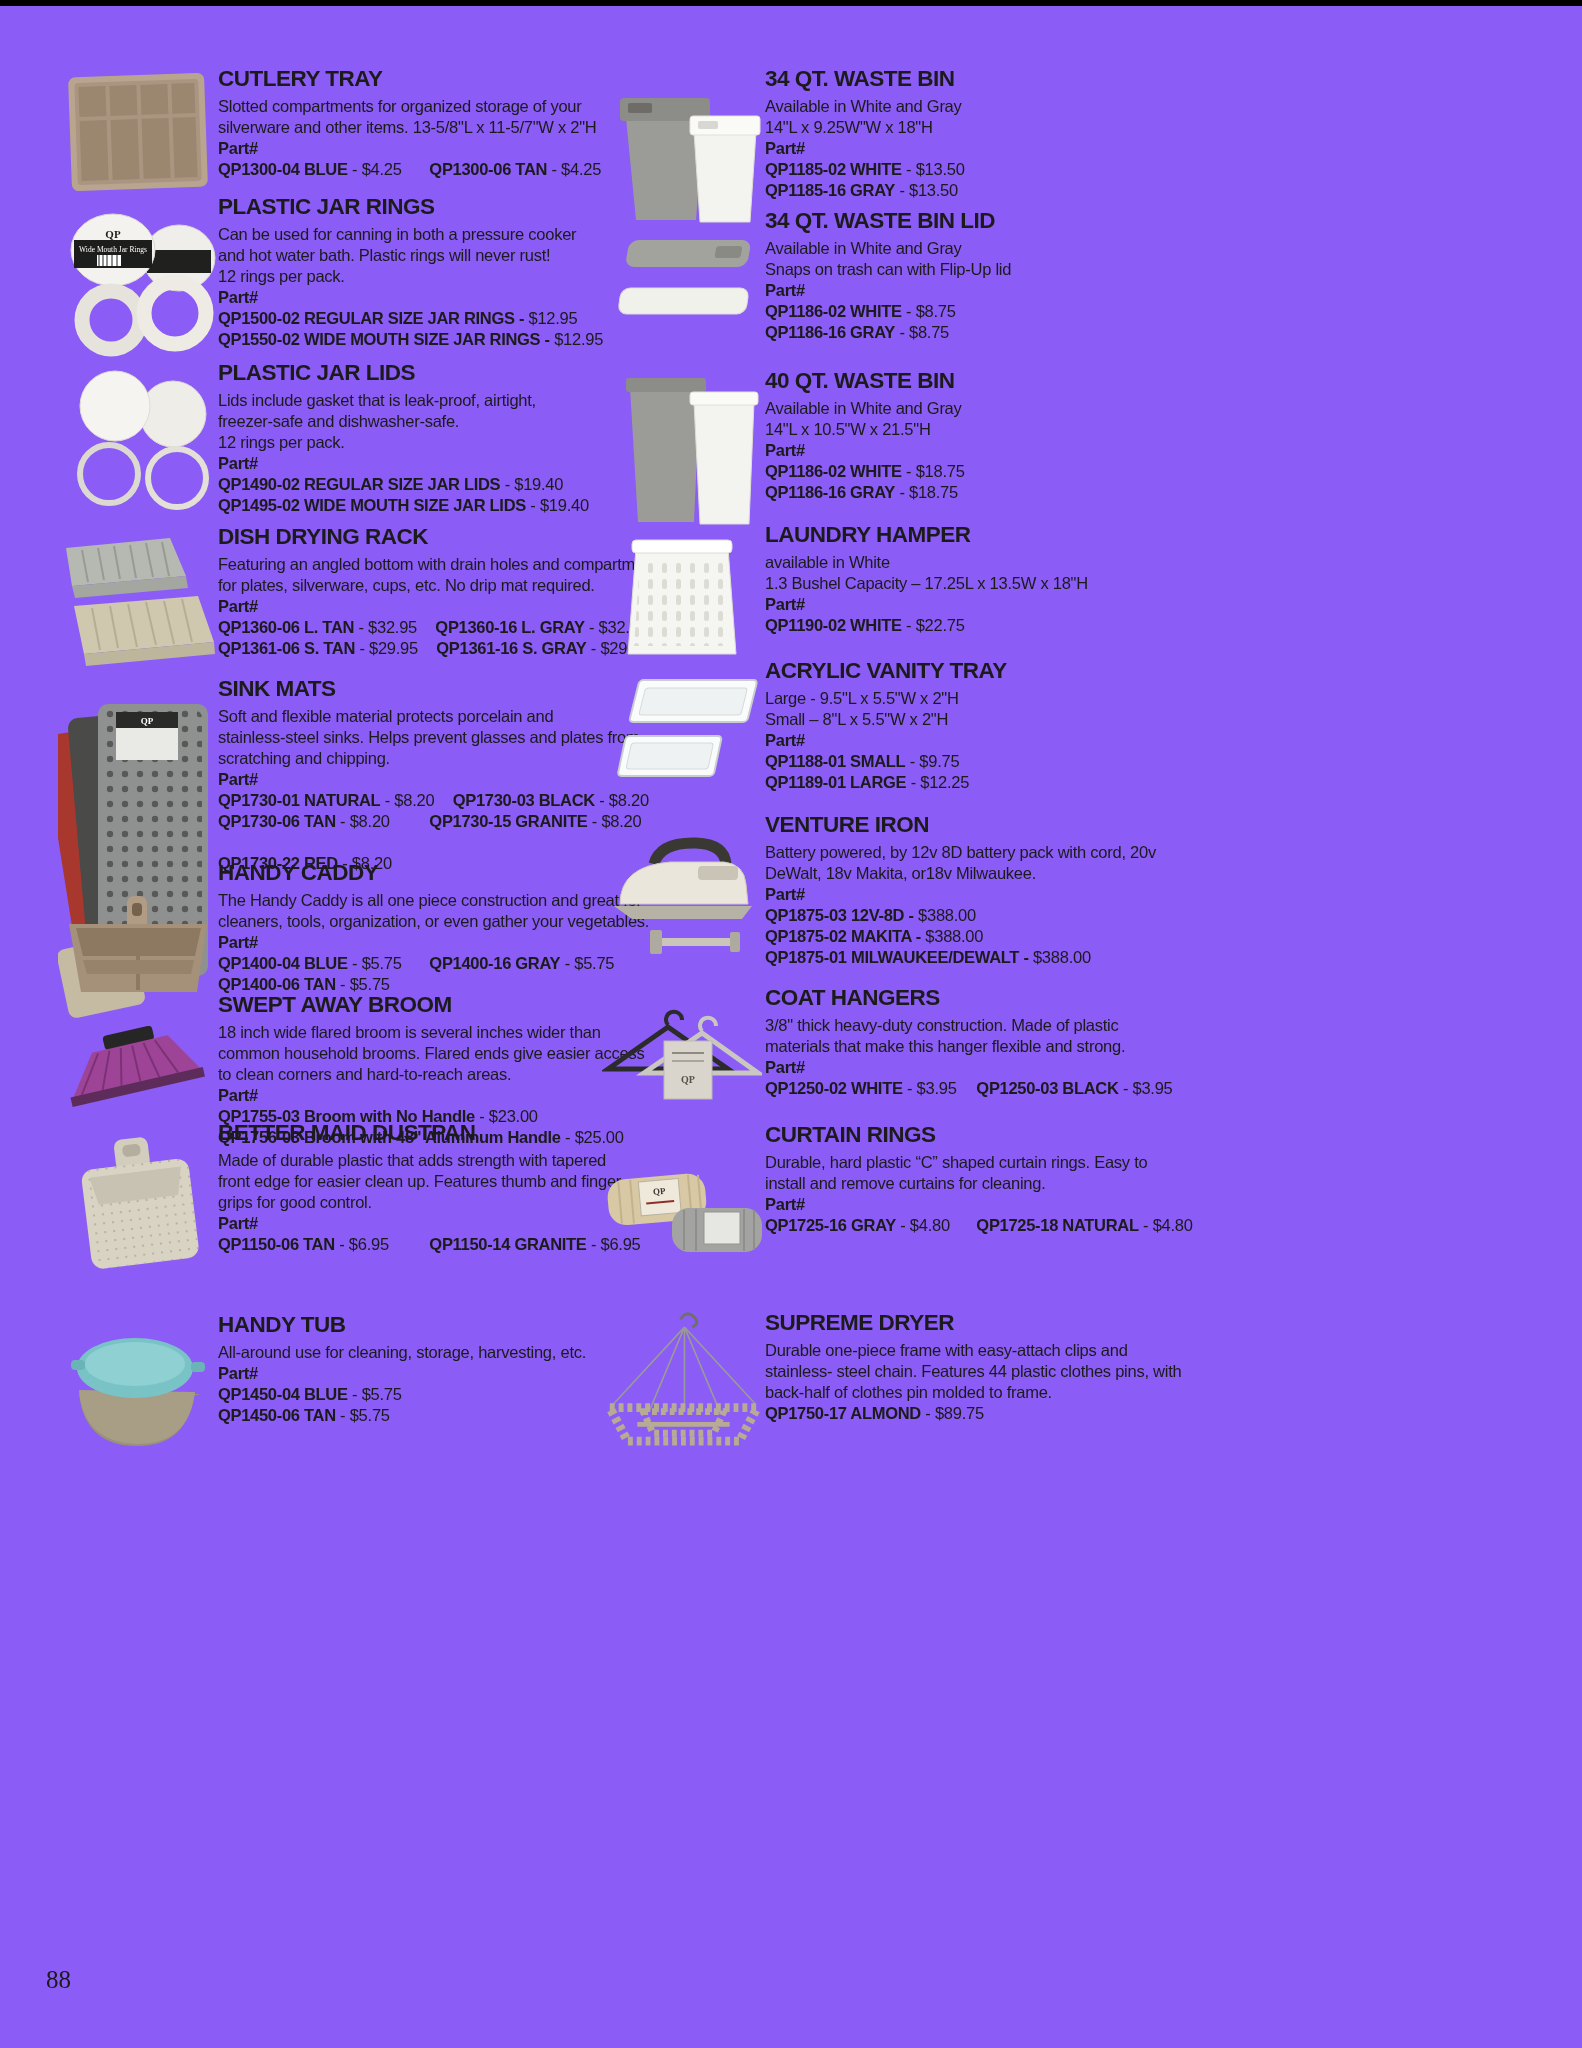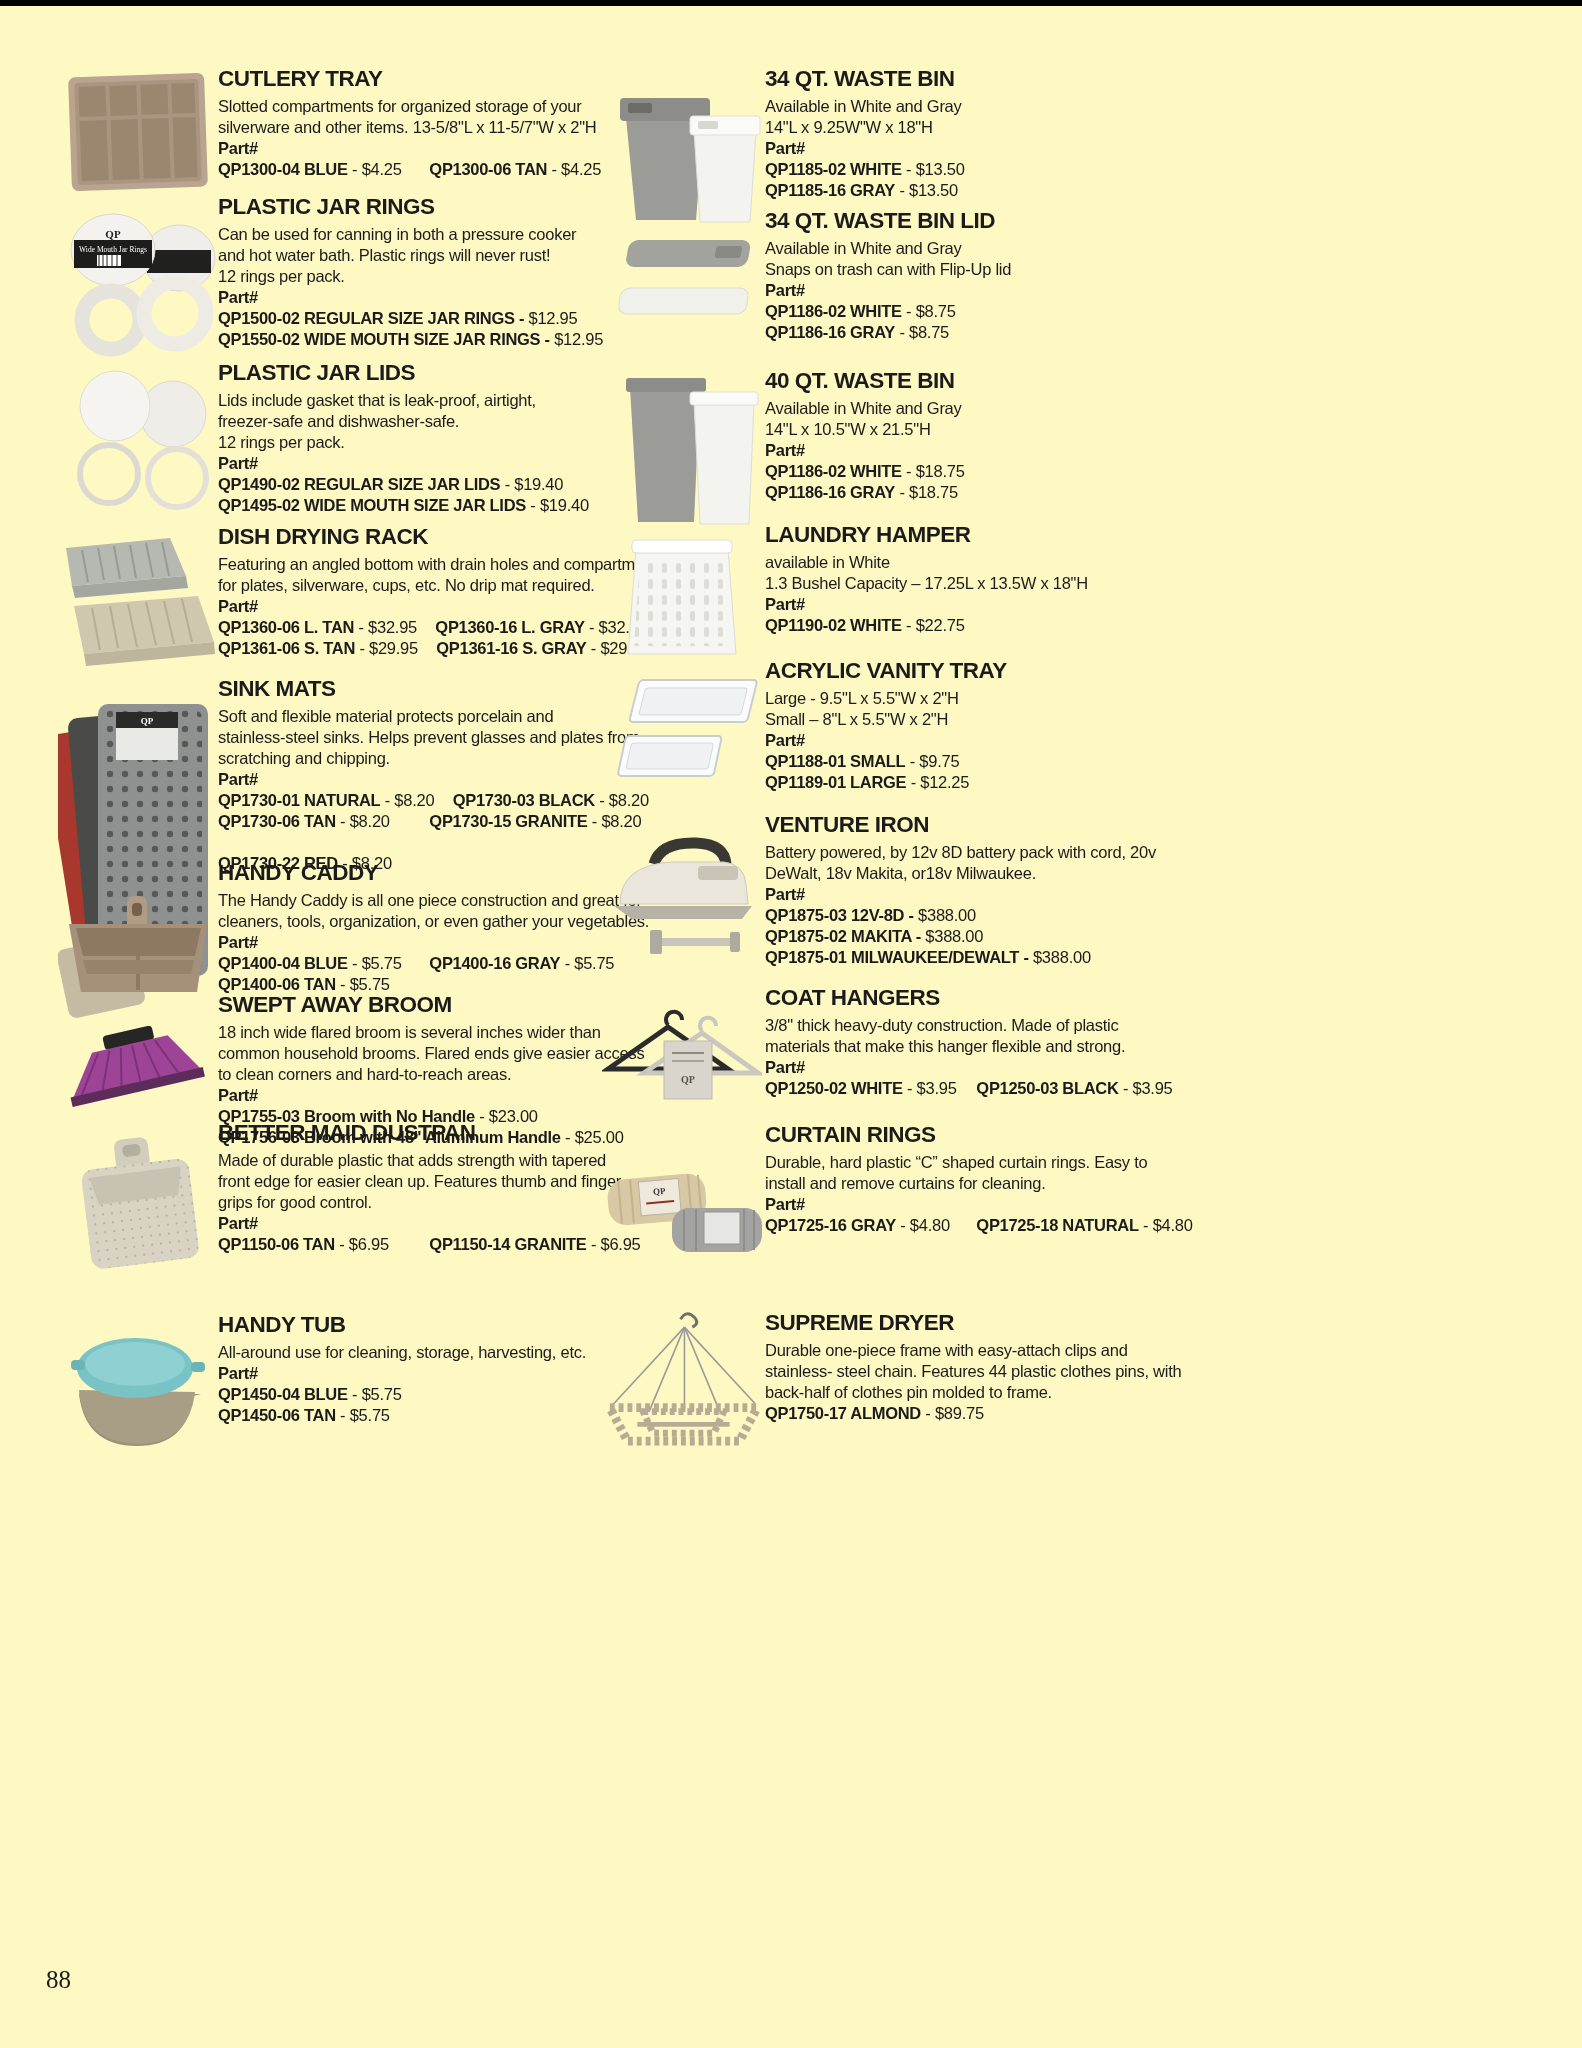--- a/index.html
+++ b/index.html
@@ -1,16 +1,16 @@
 <!DOCTYPE html>
 <html><head>
 <meta charset="utf-8">
 <style>
   html,body{margin:0;padding:0;background:#ffffff;}
-  .page{position:relative;width:1582px;height:2048px;background:#fef9c3;overflow:hidden;
+  .page{position:relative;width:1582px;height:2048px;background:#8b5cf6;overflow:hidden;
         font-family:"Liberation Sans",sans-serif;color:#1b1b1b;}
   .topbar{position:absolute;top:0;left:0;width:100%;height:6px;background:#000;}
   .prod{position:absolute;display:flex;align-items:flex-start;}
   .pl{left:58px;width:640px;}
   .pr{left:598px;width:620px;}
   .pl .img{width:160px;flex:none;display:flex;justify-content:center;}
   .pr .img{width:167px;flex:none;display:flex;justify-content:center;}
   figure{margin:0;padding:0;}
   .tx{flex:1;}
   h2{margin:0 0 4px 0;font-size:22.5px;font-weight:bold;letter-spacing:-0.5px;white-space:nowrap;}

